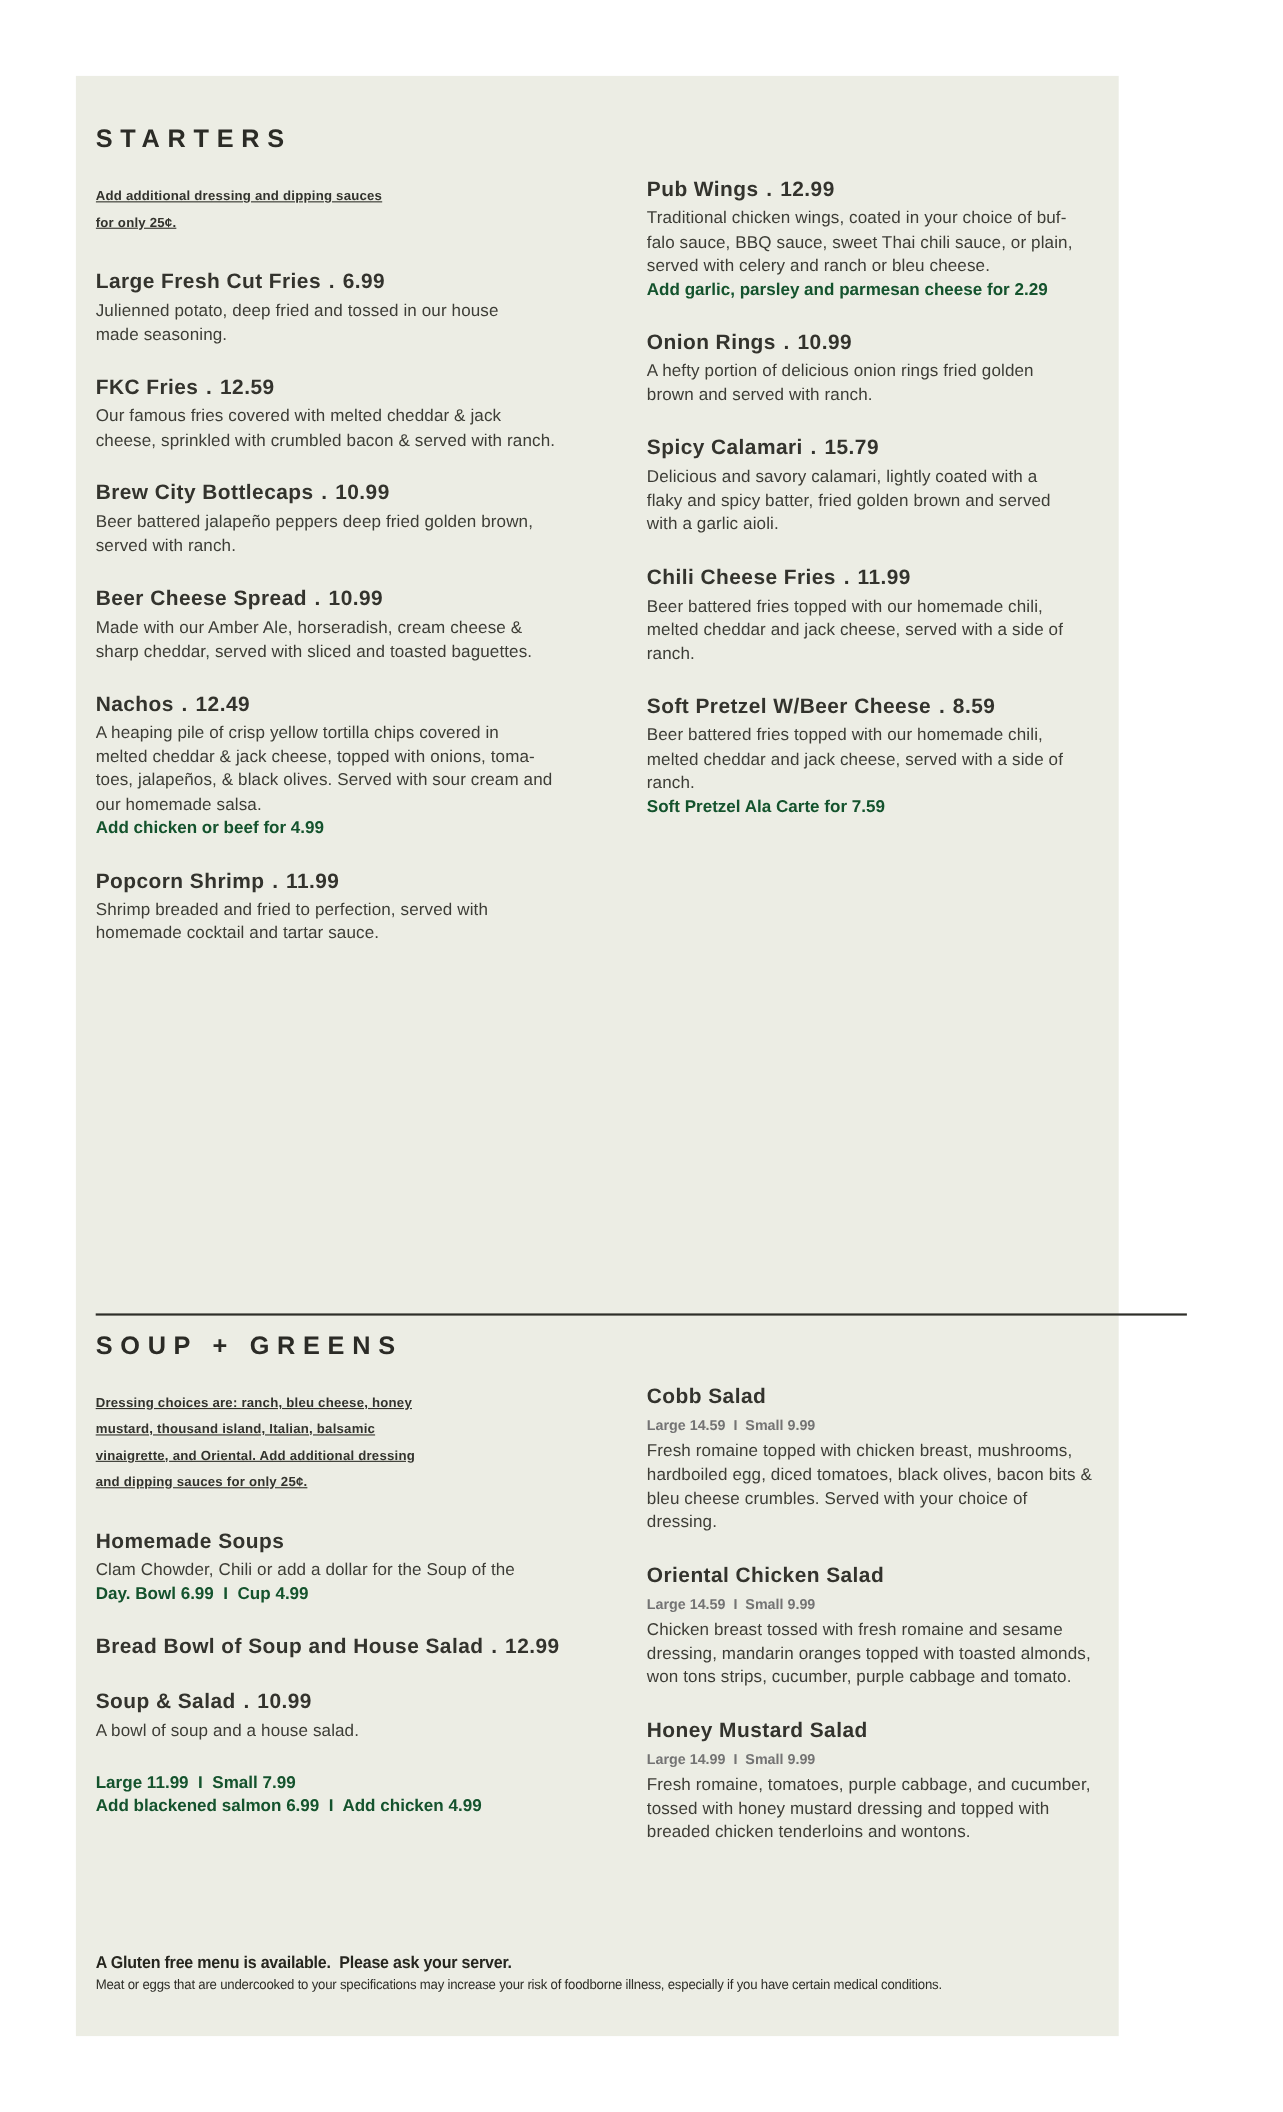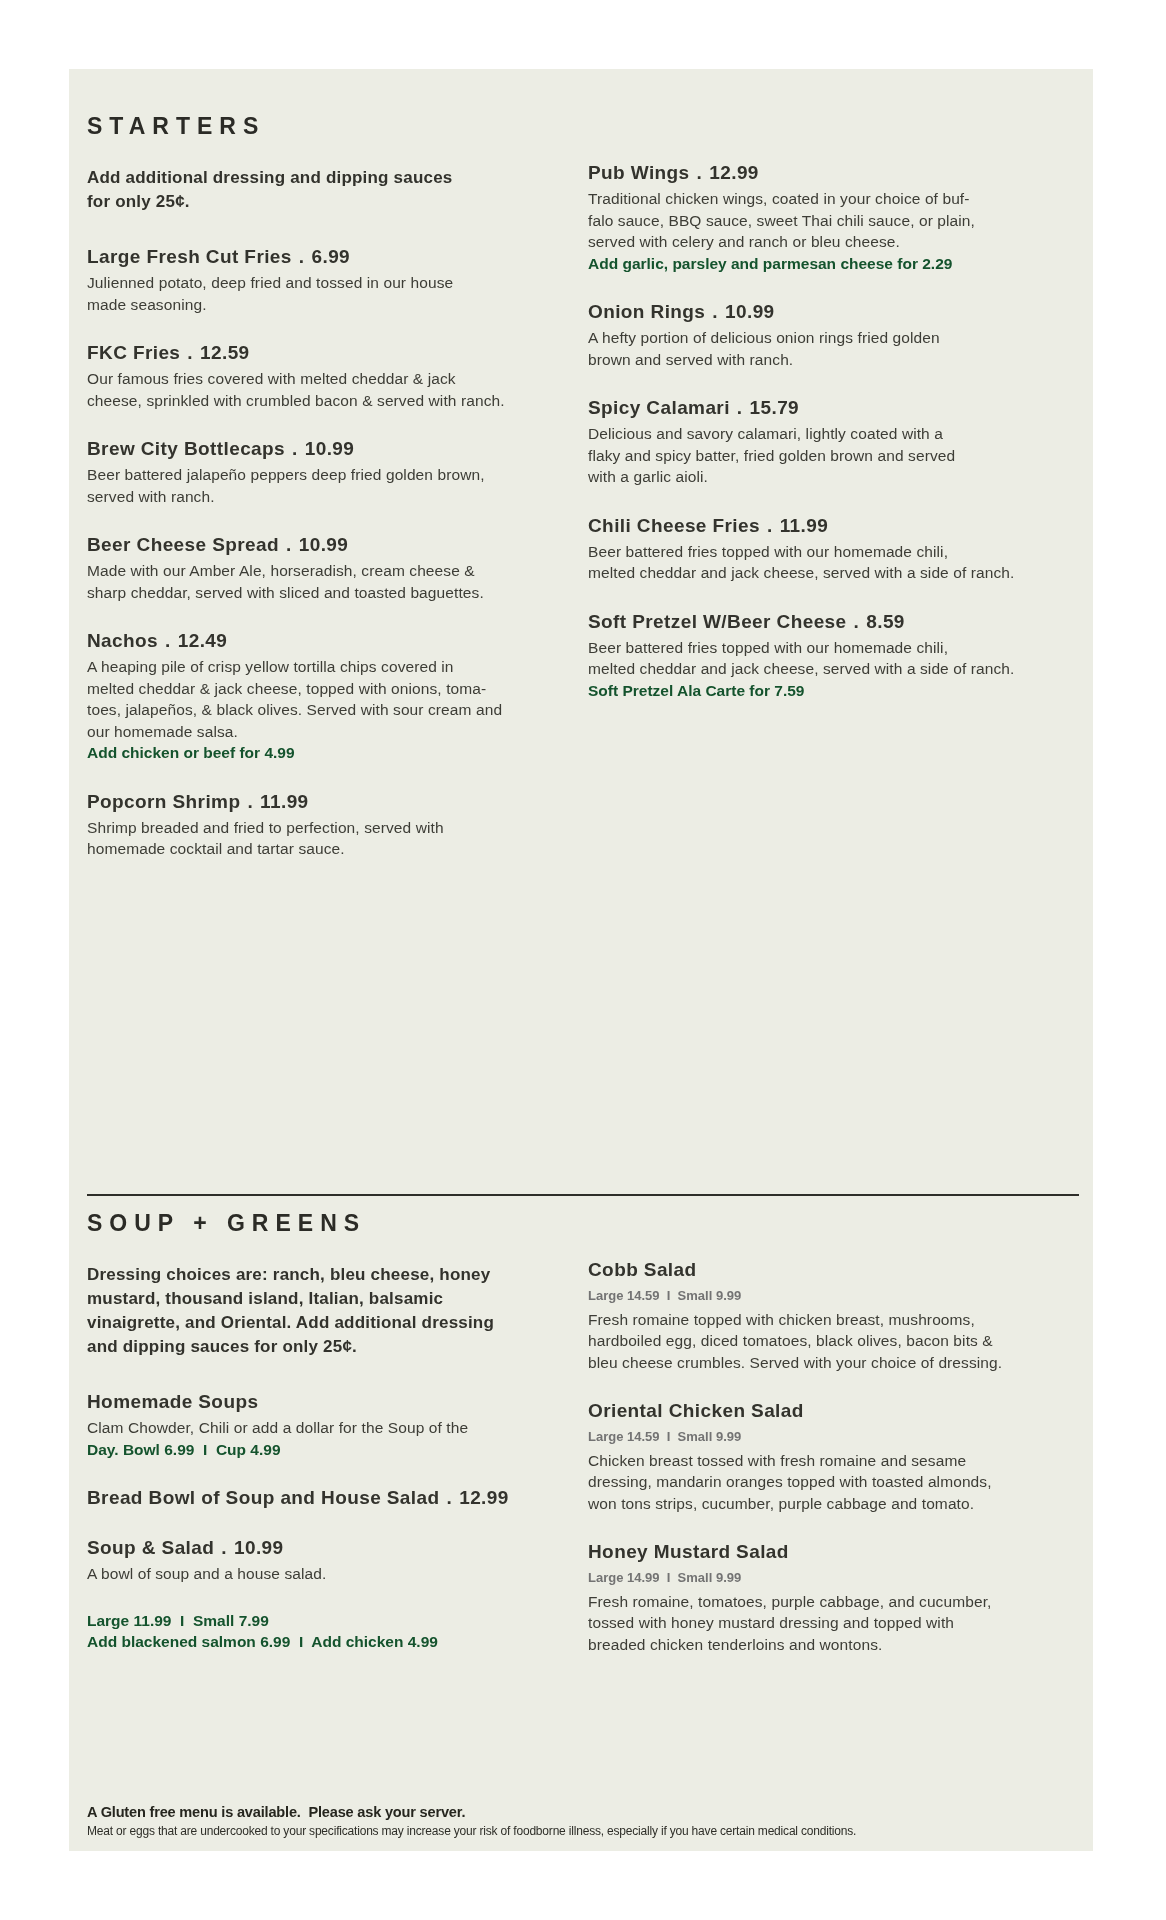--- a/index.html
+++ b/index.html
@@ -10,21 +10,21 @@
     -webkit-font-smoothing: antialiased;
   }
   .page {
     width: 1166px;
     min-height: 1920px;
     background: #ffffff;
     padding: 69px;
   }
   .card {
     position: relative;
-    width: 1024px;
+    width: 948px;
     height: 1782px;
     background: #ecede4;
     color: #33332d;
     padding: 0 18px;
   }
   .menu-section { width: 100%; }
   .section-starters {
     height: 1125px;
     padding-top: 44px;
     overflow: hidden;
@@ -45,28 +45,29 @@
     width: 992px;
   }
   .columns {
     display: grid;
     grid-template-columns: 470px 1fr;
     column-gap: 31px;
     align-items: start;
   }
   .item { margin-bottom: 25px; }
   .note {
-    font-size: 17px;
+    font-size: 12px;
     line-height: 24px;
     font-weight: 700;
     letter-spacing: .2px;
     color: #32322c;
     white-space: pre-wrap;
     margin-bottom: 30px;
     margin-top: 6px;
+    text-decoration: underline;
   }
   .item-title {
     font-size: 19px;
     line-height: 25px;
     font-weight: 700;
     letter-spacing: .4px;
     color: #33332d;
     margin-bottom: 3px;
     white-space: pre-wrap;
   }
@@ -91,21 +92,21 @@
     font-size: 15.5px;
     line-height: 21.5px;
     font-weight: 700;
     color: #14532d;
     white-space: pre-wrap;
   }
   .footer {
     position: absolute;
     left: 18px;
     right: 18px;
-    bottom: 11px;
+    bottom: 38px;
     transform-origin: left center;
   }
   .footer-bold {
     font-size: 15.5px;
     line-height: 21px;
     font-weight: 700;
     color: #26261f;
     letter-spacing: -.2px;
     transform: scaleX(.94);
     transform-origin: left center;

